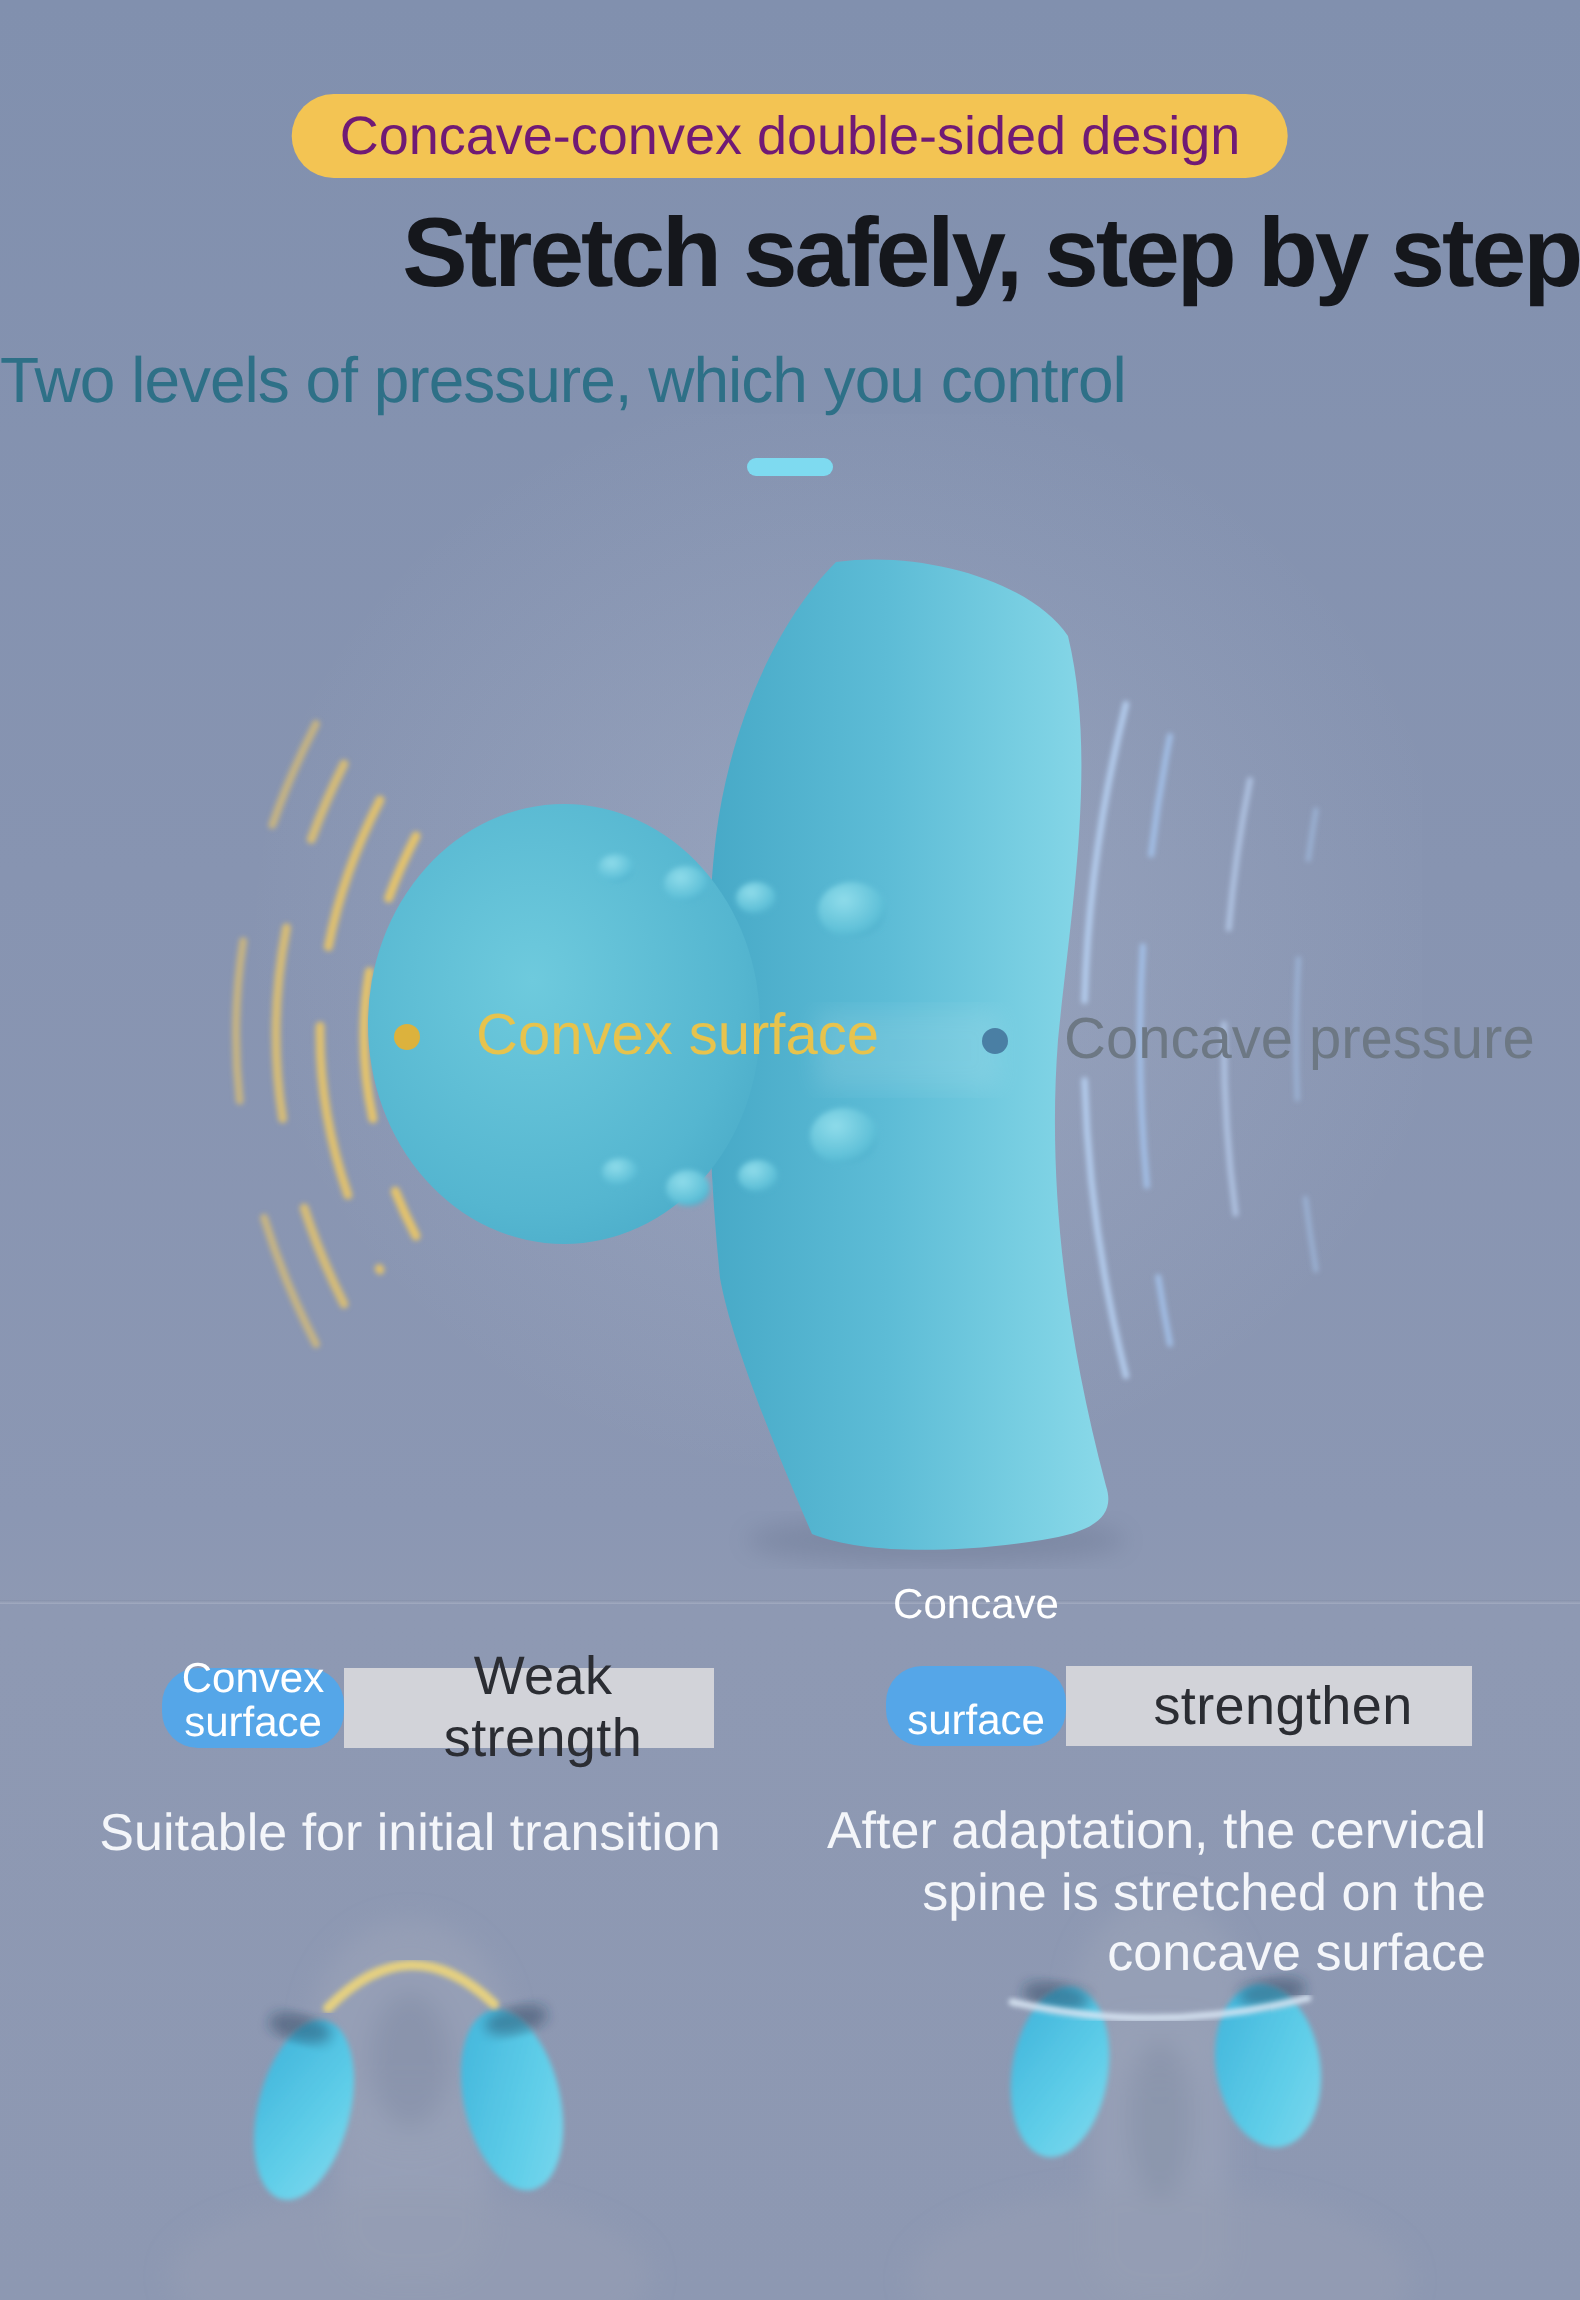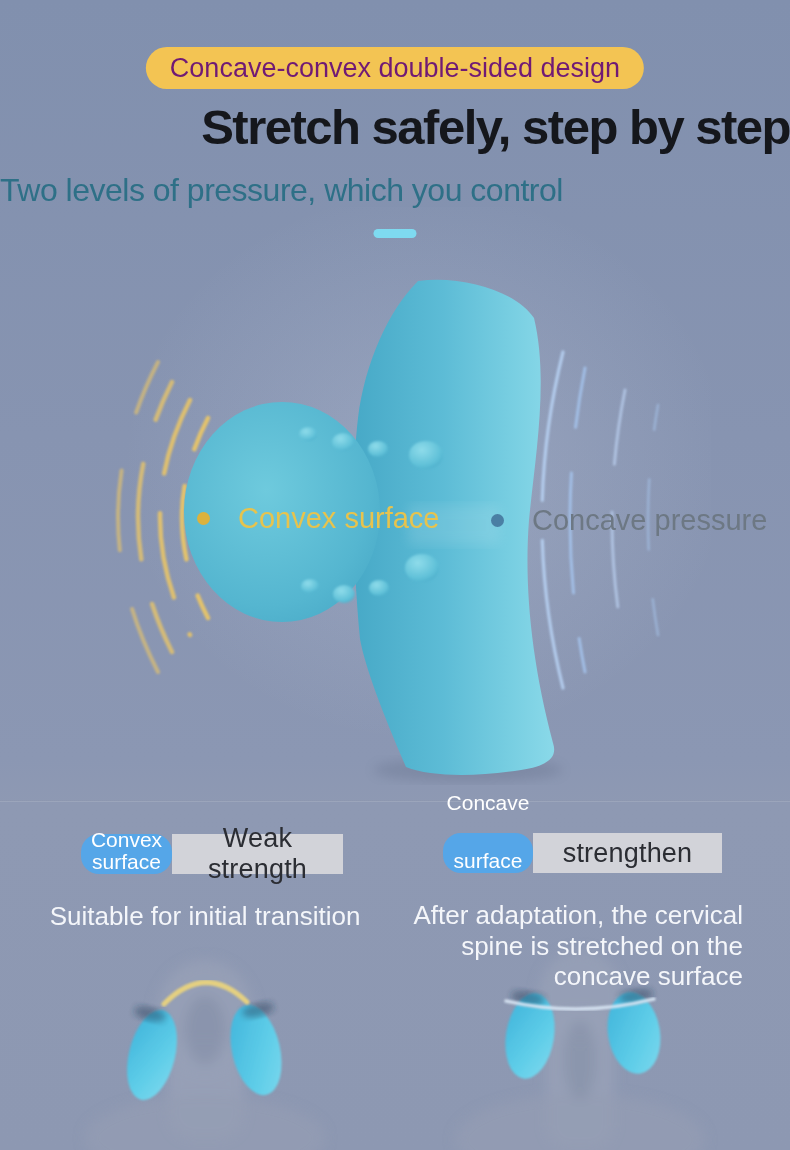--- a/index.html
+++ b/index.html
@@ -45,20 +45,21 @@
   
   .tagblue{
     background:#55a6e8;color:#ffffff;text-align:center;
     display:flex;flex-direction:column;justify-content:flex-end;
     font-size:21px;line-height:1.08;border-radius:18px;
   }
   .taggray{
     background:#d2d3d9;color:#2b2d33;text-align:center;
     font-size:27px;display:flex;align-items:center;justify-content:center;
     letter-spacing:0.2px;
+    padding-left:14px;
   }
   .tag-l-blue{left:81px;top:834px;width:91px;height:40px;}
   .tag-l-gray{left:172px;top:834px;width:171px;height:40px;}
   .tag-r-blue{left:443px;top:833px;width:90px;height:40px;gap:36px;}
   .tag-r-gray{left:533px;top:833px;width:189px;height:40px;}
   .caption{color:#f4f6fa;text-align:center;font-size:26px;line-height:1.18;margin-top:16px;}
   .caption-left{left:205px;top:885px;transform:translateX(-50%);white-space:nowrap;}
   .caption-right{left:393px;top:884px;width:350px;text-align:right;}
   svg{display:block;}
 </style>

